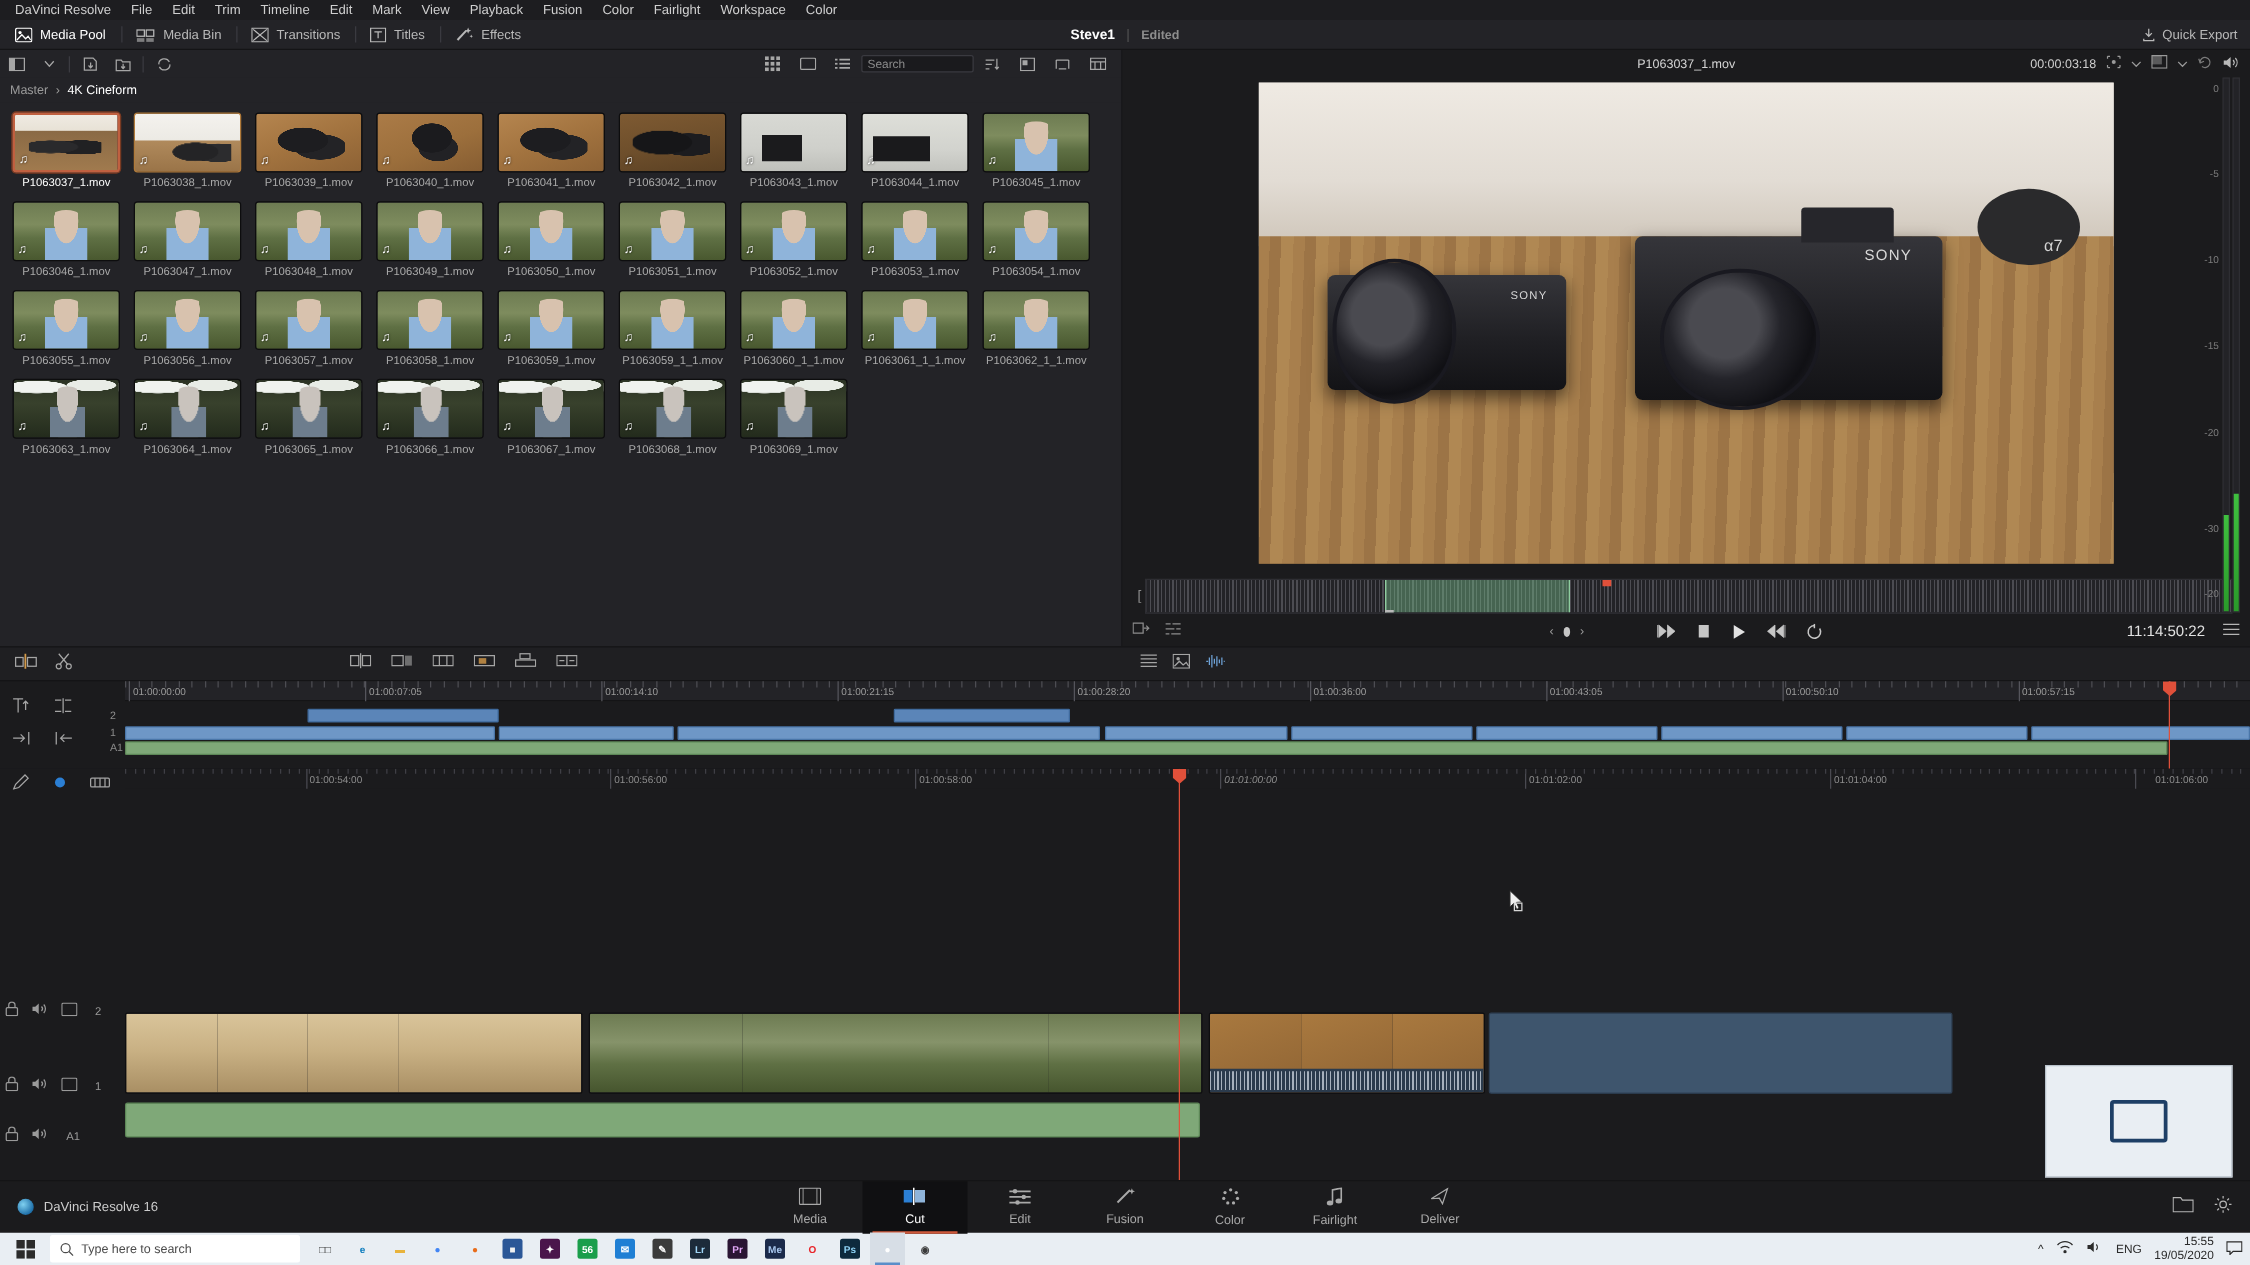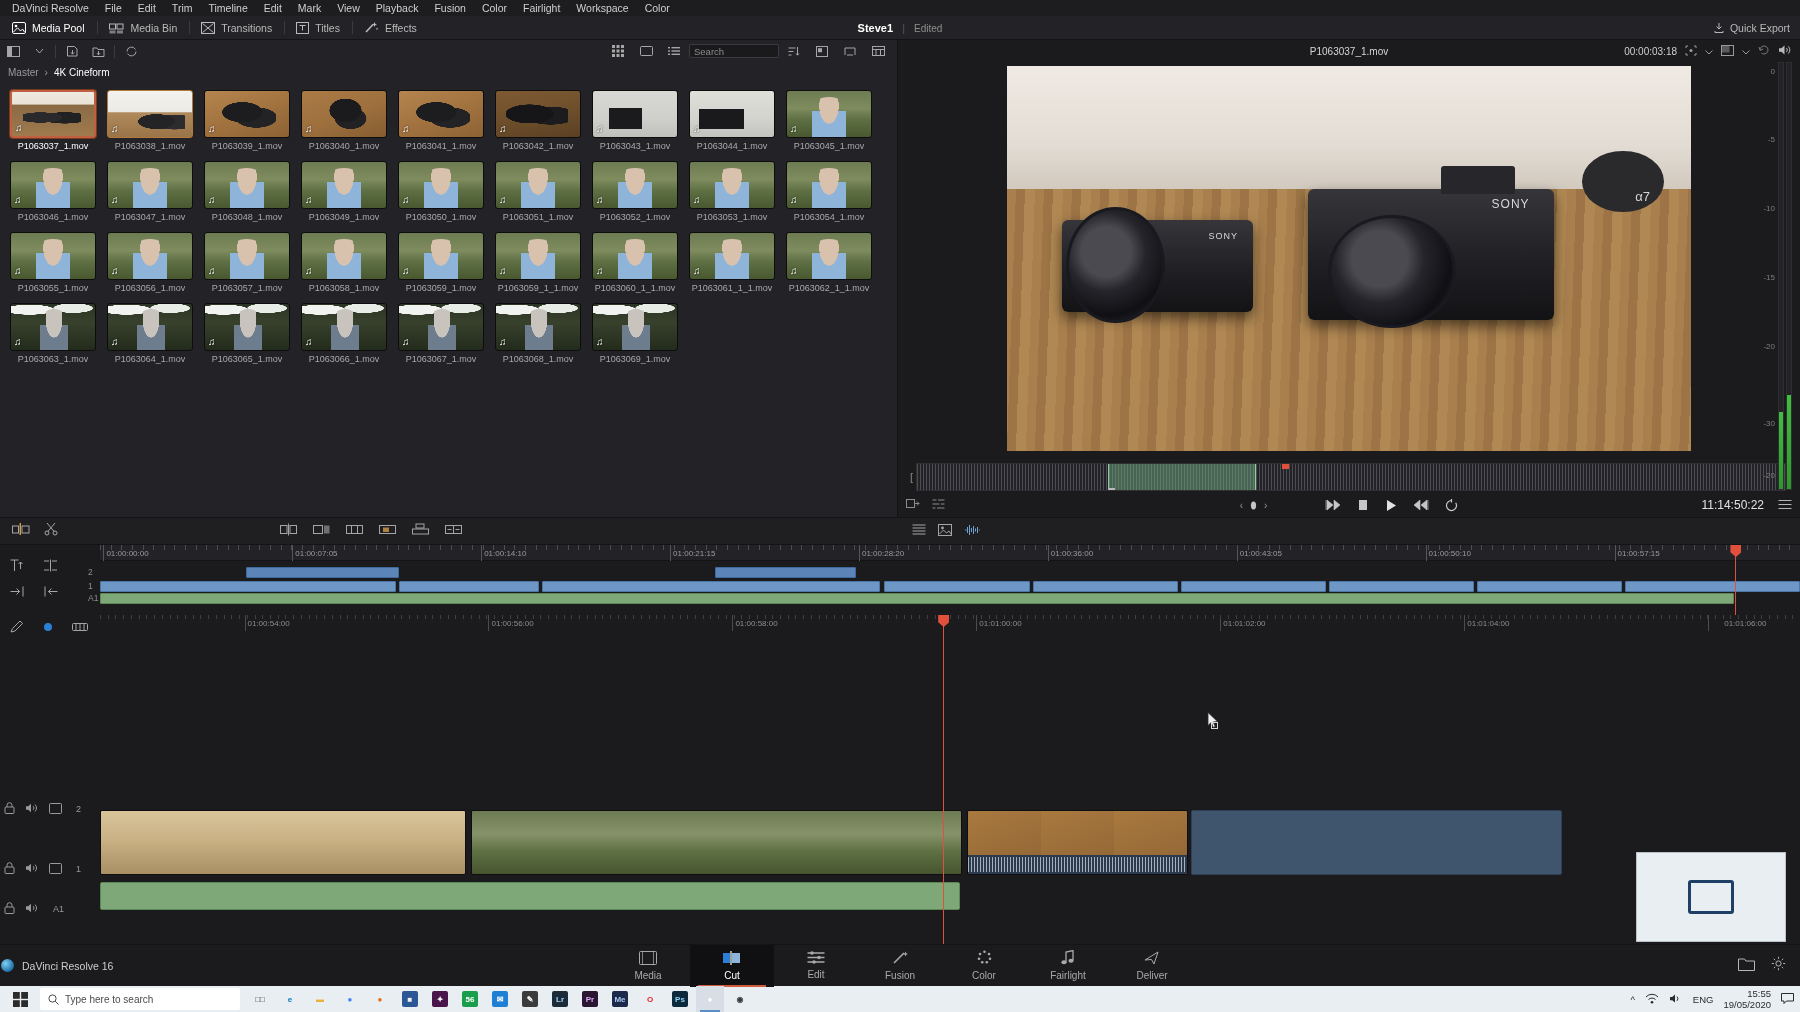--- a/index.html
+++ b/index.html
@@ -46,21 +46,21 @@
   .tool-btn.active { color: #ffffff; }
   .tool-btn + .tool-btn::before {
     content: ""; position: absolute; left: 0; top: 5px; bottom: 5px; width: 1px; background: #3a3a40;
   }
   .tool-btn svg { display: block; }
   .proj-title {
     position: absolute; left: 0; right: 0; text-align: center; font-size: 11px;
     color: #ffffff; font-weight: bold; pointer-events: none;
   }
   .proj-title .sep { color: #555; font-weight: normal; margin: 0 6px; }
-  .proj-title .edited { color: #8d8d8d; font-weight: normal; font-size: 10px; }
+  .proj-title .edited { color: #8d8d8d; font-weight: bold; font-size: 10px; }
   .quick-export {
     margin-left: auto; display: flex; align-items: center; gap: 5px;
     font-size: 10.5px; color: #b9b9b9; padding-right: 10px;
   }
 
   
   .body-row { display: flex; flex: none; height: 477px; }
 
   
   .mediapool { width: 898px; background: #232327; display: flex; flex-direction: column; border-right: 1px solid #131315; }
@@ -265,21 +265,21 @@
   .clip-audio .aw { position: absolute; inset: 2px 0; background: repeating-linear-gradient(90deg,#cfd8e2 0 1px, transparent 1px 3px); opacity:.75; }
   .tlb-aclip { position: absolute; background: #7fa878; border: 1px solid #5d8757; border-radius: 2px; }
   .tlb-empty { position: absolute; background: #3e556d; border: 1px solid #2e4055; border-radius: 2px; }
   .tlb-playhead { position: absolute; top: 0; bottom: 0; width: 1px; background: #e0503a; }
   .tlb-playhead .head { position: absolute; top: 0; left: -5px; width: 11px; height: 12px; background: #e0503a;
     clip-path: polygon(0 0, 100% 0, 100% 60%, 50% 100%, 0 60%); }
   .cursor-arrow { position: absolute; color: #e8e8e8; font-size: 13px; pointer-events: none; }
 
   
   .pagebar { height: 42px; background: #1b1b1d; display: flex; align-items: center; position: relative; flex: none; border-top: 1px solid #141416; }
-  .pb-brand { display: flex; align-items: center; gap: 8px; padding-left: 1px; font-size: 10.5px; color: #cdcdcd; }
+  .pb-brand { display: flex; align-items: center; gap: 8px; padding-left: 14px; font-size: 10.5px; color: #cdcdcd; }
   .pb-logo { width: 13px; height: 13px; border-radius: 50%; background: radial-gradient(circle at 35% 35%, #7fd0f0, #1d6ea8 72%); }
   .pb-pages { position: absolute; left: 0; right: 0; display: flex; justify-content: center; gap: 0; }
   .pb-page { width: 84px; height: 42px; display: flex; flex-direction: column; align-items: center; justify-content: center; gap: 3px;
      font-size: 10px; color: #a9a9a9; position: relative; }
   .pb-page.active { color: #ffffff; background: #101012; }
   .pb-page.active::after { content:""; position: absolute; left: 8px; right: 8px; bottom: 0; height: 2px; background: #cf5a3c; }
   .pb-right { margin-left: auto; display: flex; align-items: center; gap: 16px; padding-right: 14px; color: #b5b5b5; }
 
   
   .taskbar { height: 26px; background: #e9eef3; display: flex; align-items: center; flex: none; }
@@ -1213,21 +1213,21 @@
     </div>
     <div class="tlb-area">
       <div class="tlb-ruler" id="tlb-ruler">
           <div class="tickL" style="left: 8.5%;"></div>
           <div class="lbl" style="left: 8.5%;">01:00:54:00</div>
           <div class="tickL" style="left: 22.85%;"></div>
           <div class="lbl" style="left: 22.85%;">01:00:56:00</div>
           <div class="tickL" style="left: 37.2%;"></div>
           <div class="lbl" style="left: 37.2%;">01:00:58:00</div>
           <div class="tickL" style="left: 51.55%;"></div>
-          <div class="lbl" style="left: 51.55%;">01:01:00:00</div>
+          <div class="lbl" style="left: 51.55%; font-style: italic;">01:01:00:00</div>
           <div class="tickL" style="left: 65.9%;"></div>
           <div class="lbl" style="left: 65.9%;">01:01:02:00</div>
           <div class="tickL" style="left: 80.25%;"></div>
           <div class="lbl" style="left: 80.25%;">01:01:04:00</div>
           <div class="tickL" style="left: 94.6%;"></div>
           <div class="lbl" style="left: 94.6%; padding-left: 16px;">01:01:06:00</div>
           <div class="tick" style="left: 0%;"></div>
           <div class="tick" style="left: 0.454545%;"></div>
           <div class="tick" style="left: 0.909091%;"></div>
           <div class="tick" style="left: 1.36364%;"></div>

